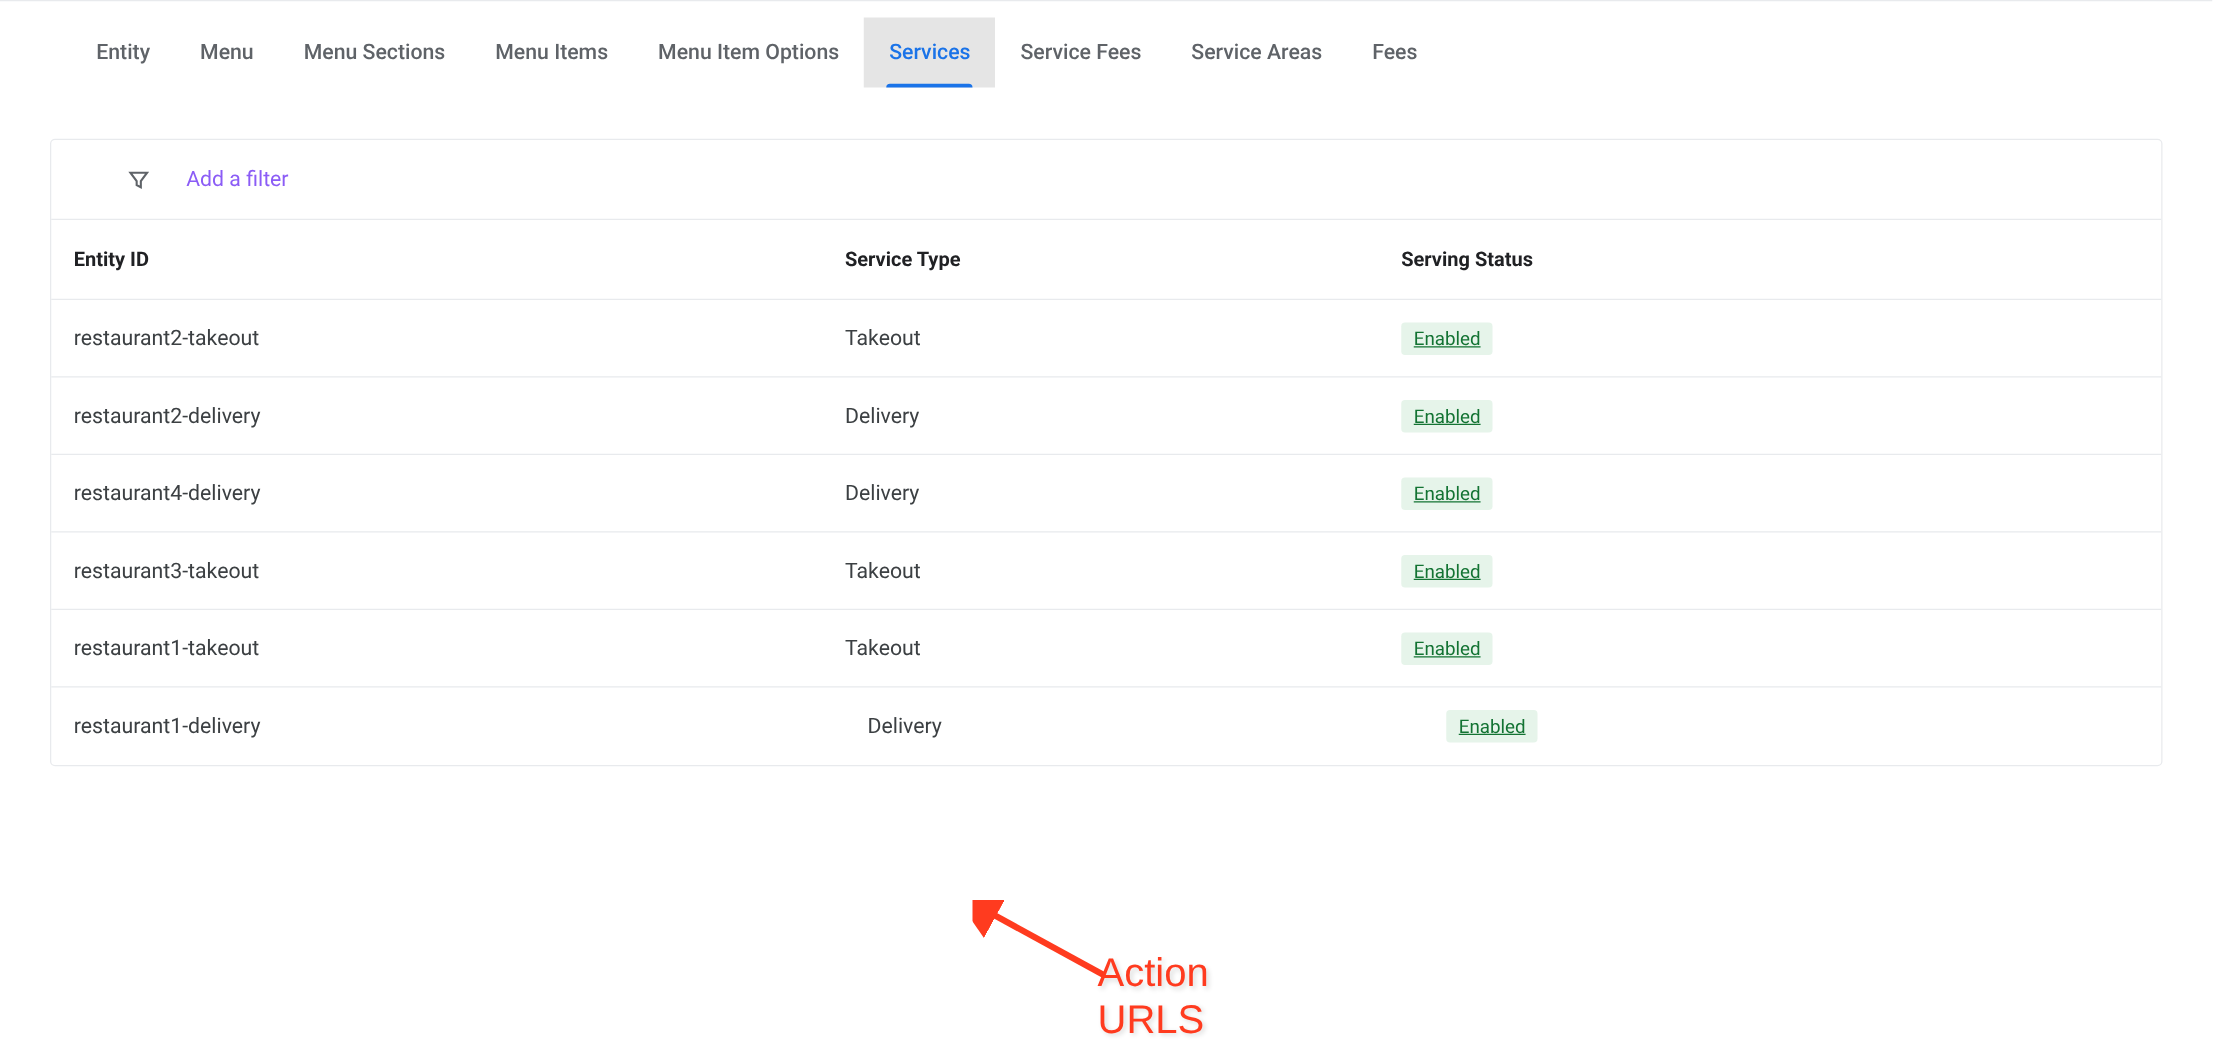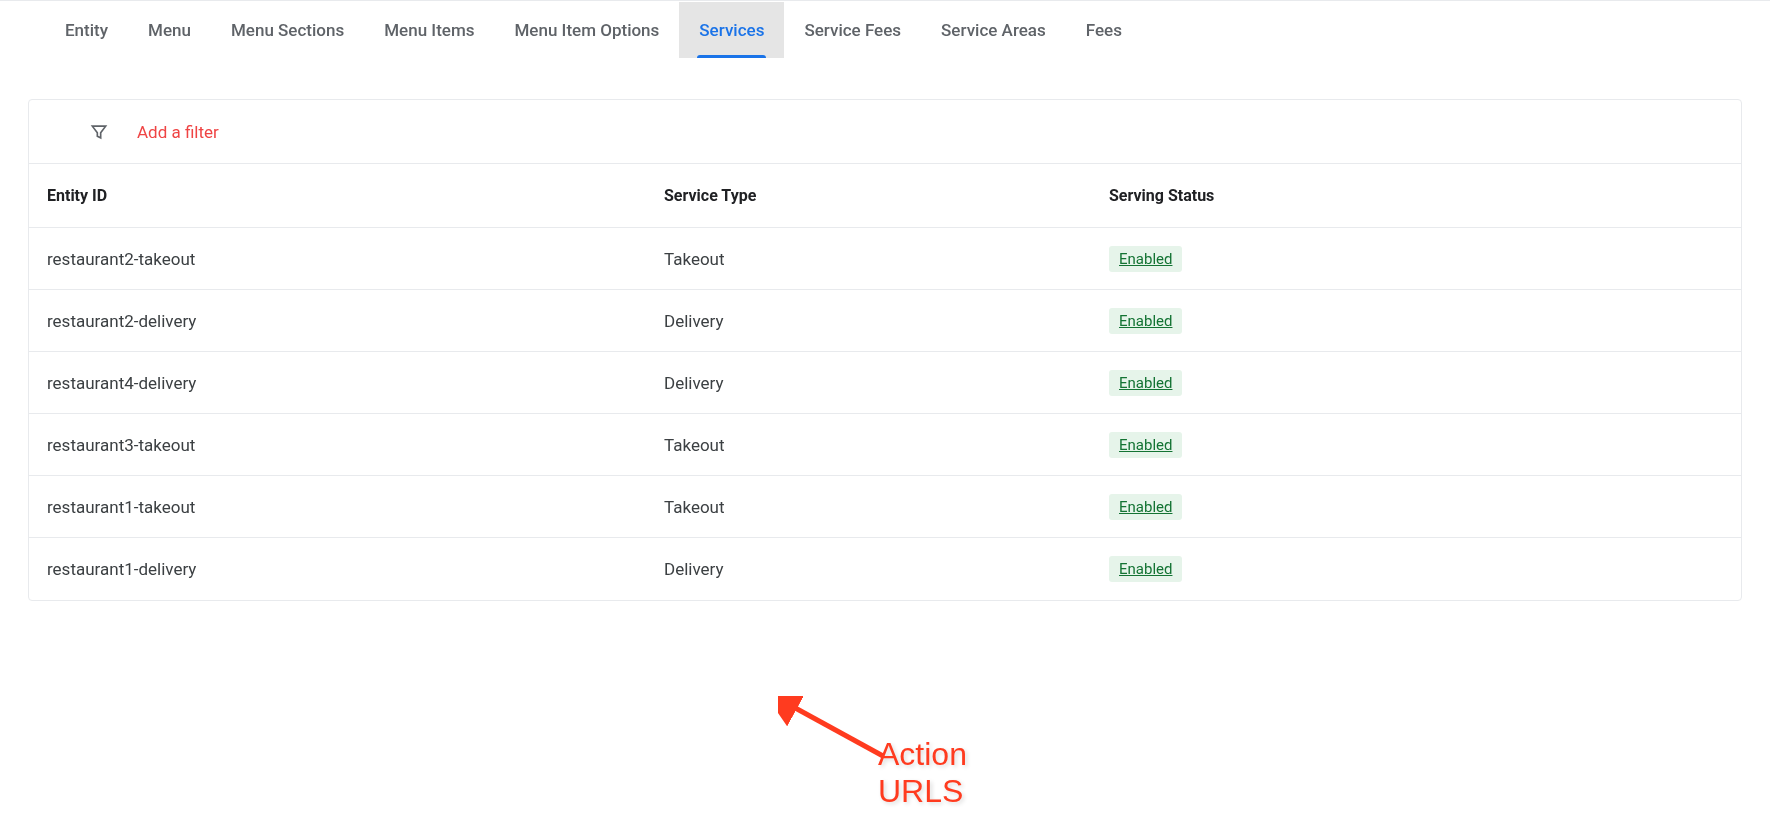--- a/index.html
+++ b/index.html
@@ -9,21 +9,21 @@
     }
     body {
       font-family: 'Google Sans', Roboto, Arial, sans-serif;
       background: #fff;
       color: #202124;
       width: 1770px;
       height: 838px;
       position: relative;
     }
     .page-wrapper {
-      padding: 0;
+      padding: 12px;
       border-top: 1px solid #e8eaed;
     }
     .tab-bar {
       display: flex;
       align-items: center;
       padding-left: 45px;
       height: 58px;
       gap: 0;
     }
     .tab {
@@ -63,21 +63,21 @@
     .filter-icon {
       width: 20px;
       height: 20px;
       color: #5f6368;
       margin-right: 28px;
       display: flex;
       align-items: center;
     }
     .filter-text {
       font-size: 17px;
-      color: #ef4444;
+      color: #8b5cf6;
     }
     .table {
       width: 100%;
     }
     .table-header {
       display: flex;
       height: 64px;
       align-items: center;
       border-bottom: 1px solid #e8eaed;
       font-weight: 700;
@@ -87,20 +87,21 @@
     .table-row {
       display: flex;
       height: 62px;
       align-items: center;
       border-bottom: 1px solid #e8eaed;
       font-size: 17px;
       color: #3c4043;
     }
     .table-row:last-child {
       border-bottom: none;
+      gap: 18px;
     }
     .col-entity-id {
       flex: 0 0 635px;
       padding-left: 18px;
     }
     .col-service-type {
       flex: 0 0 445px;
     }
     .col-serving-status {
       flex: 1;

